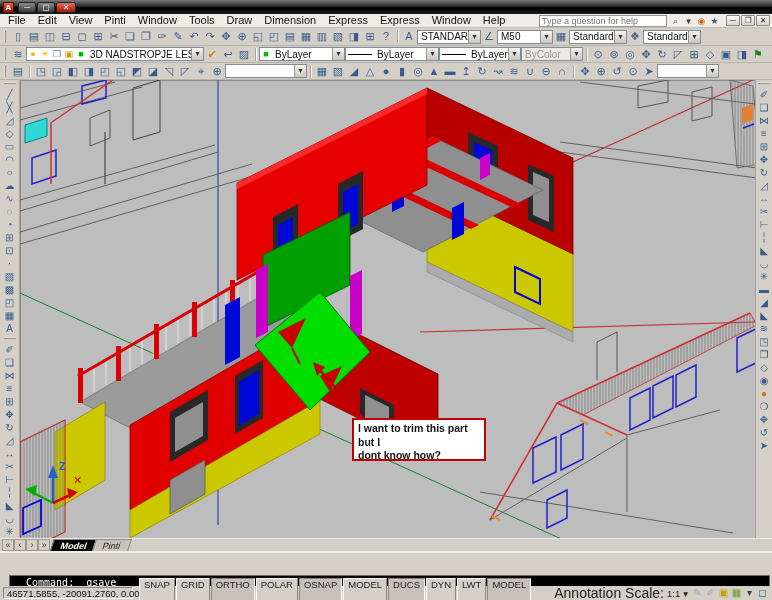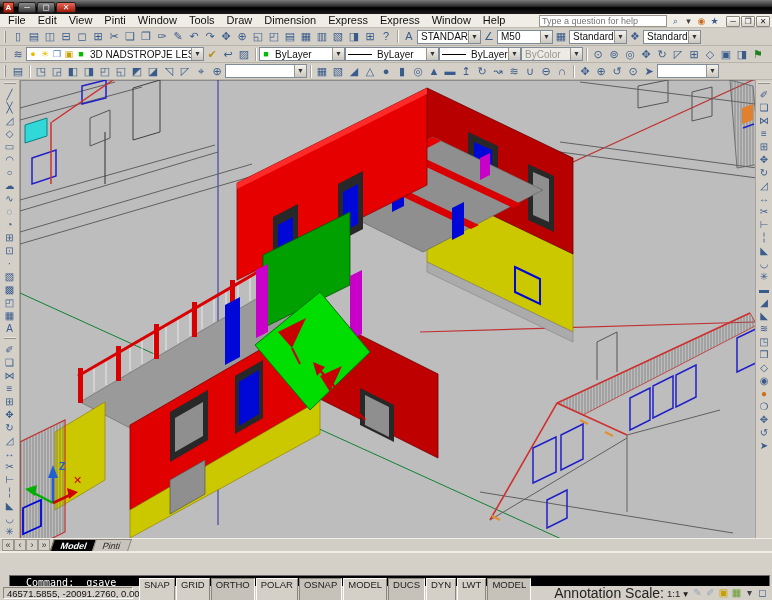--- a/index.html
+++ b/index.html
@@ -11,21 +11,21 @@
   .titlebar { height:14px; background:linear-gradient(#7A7A7A,#2A2A2A 45%,#000 55%,#1A1A1A); display:flex; align-items:center; padding:0 3px; color:#fff; }
   .acad-logo { width:11px; height:11px; background:linear-gradient(#E86048,#9C1808); border:1px solid #601000; color:#fff; font-size:8px; font-weight:bold; text-align:center; line-height:9px; margin-right:4px; }
   .title-text { font-size:10px; font-weight:bold; white-space:nowrap; overflow:hidden; flex:1; text-shadow:0 1px 1px #000; }
   .winbtns { display:flex; gap:1px; }
   .winbtn { width:18px; height:11px; font-size:8px; line-height:10px; text-align:center; color:#fff; background:linear-gradient(#8A8A8A,#3A3A3A); border:1px solid #222; border-radius:2px; }
   .winbtn.close { background:linear-gradient(#E86858,#A01808); width:20px; }
 
   
   .menubar { height:14px; background:#EFEDE6; border-bottom:1px solid #C2BEB4; display:flex; align-items:center; padding-left:2px; }
   .menubar .menu-item { padding:0 6px; height:13px; line-height:13px; font-size:11px; color:#111; }
-  .help-area { margin-left:auto; display:flex; align-items:flex-end; gap:2px; padding-right:2px; }
+  .help-area { margin-left:auto; display:flex; align-items:flex-start; gap:2px; padding-right:2px; }
   .help-input { width:128px; height:12px; font-size:9px; border:1px solid #9A968C; background:#fff; padding:0 2px; color:#555; font-family:"Liberation Sans",sans-serif; }
   .mini-icons { display:flex; }
   .mini-icons .ticon { width:13px; height:12px; line-height:12px; font-size:9px; }
   .doc-controls { display:flex; gap:1px; margin-left:3px; }
   .doc-controls .ticon { width:14px; height:11px; line-height:10px; font-size:8px; background:linear-gradient(#FDFCFA,#D8D4CC); border:1px solid #8A867C; border-radius:1px; color:#222; }
 
   
   .tbrow { display:flex; align-items:center; background:#D4D0C8; border-bottom:1px solid #B8B4AA; padding-left:2px; }
   .tbrow1 { height:18px; } .tbrow2 { height:17px; } .tbrow3 { height:17px; }
   .grip { width:4px; height:12px; border-left:2px ridge #E8E4DC; margin:0 2px; }
@@ -455,20 +455,24 @@
           <polygon points="33,385 28,398 38,398" fill="#2060D0"></polygon>
           <line x1="33" y1="423" x2="12" y2="412" stroke="#00B000" stroke-width="2.5"></line>
           <polygon points="5,409 17,405 15,416" fill="#00B000"></polygon>
           <line x1="33" y1="423" x2="50" y2="415" stroke="#D00000" stroke-width="2.5"></line>
           <polygon points="58,412 47,408 49,419" fill="#D00000"></polygon>
           <text x="39" y="390" font-size="11" font-weight="bold" fill="#2060D0">Z</text>
           <text x="53" y="404" font-size="11" fill="#D00000">✕</text>
         </g>
       </svg>
 
+      <div class="callout">
+        <div>I want to trim this part but I</div>
+        <div>dont know how?</div>
+      </div>
     </div>
 
     <div class="vtb right">
       <div class="vgrip"></div>
       <div class="tstrip" style="flex-direction:column">
           <span class="ticon">✐</span>
           <span class="ticon">❏</span>
           <span class="ticon">⋈</span>
           <span class="ticon">≡</span>
           <span class="ticon">⊞</span>

